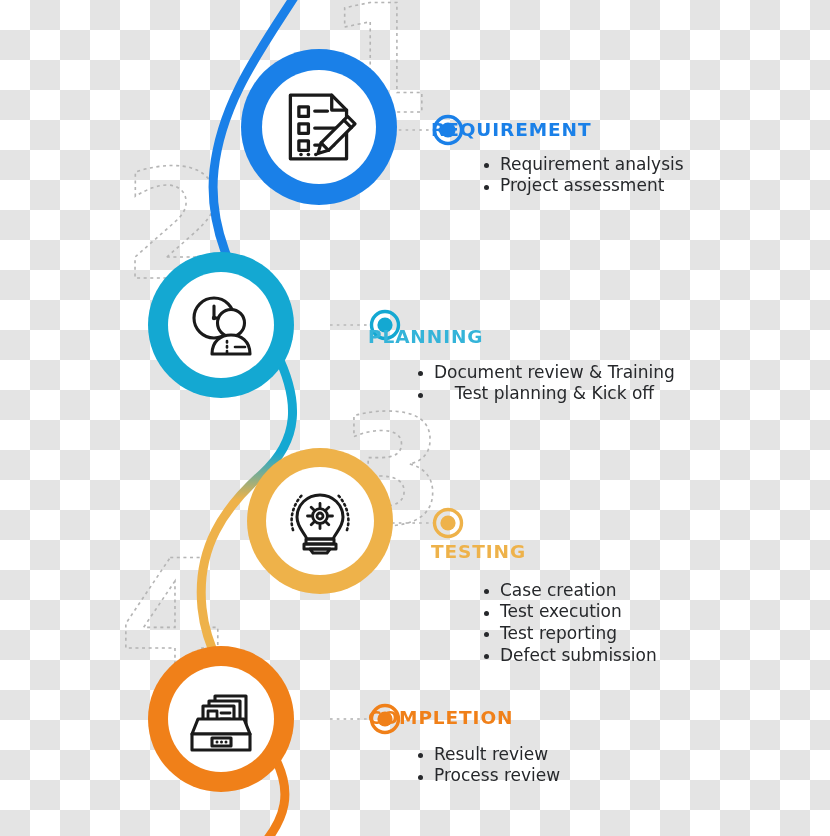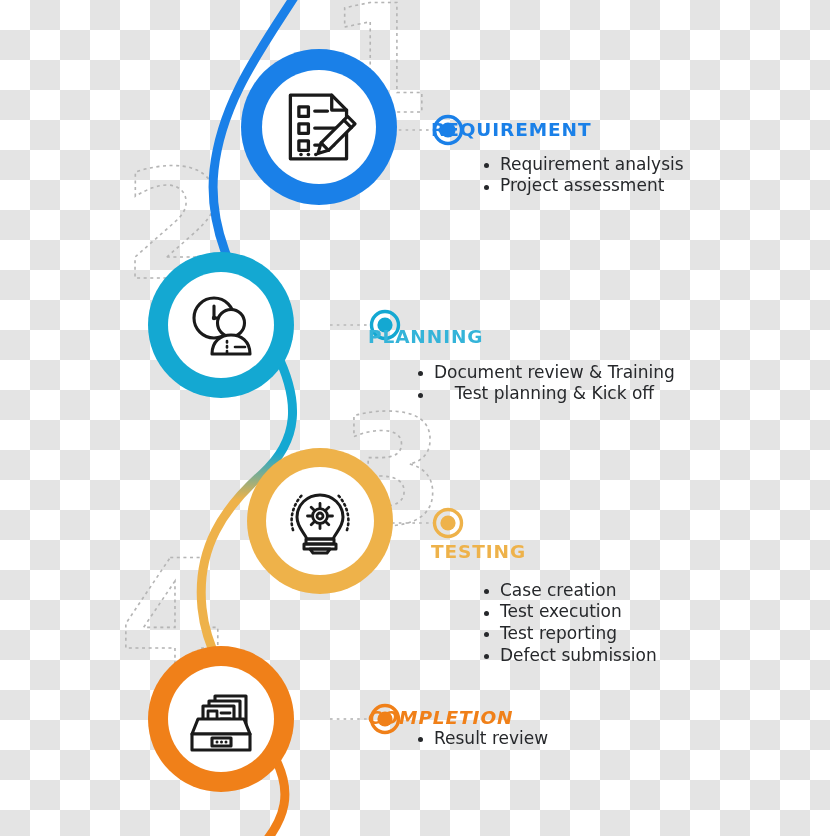--- a/index.html
+++ b/index.html
@@ -87,21 +87,21 @@
   #block-planning { left: 411px; top: 328px; text-align: center; }
   #block-planning .step-head { margin-left: -43px; }
   #block-planning .step-list { margin-top: 15px; margin-left: 6px; }
 
   #block-testing { left: 474px; top: 543px; }
   #block-testing .step-head { margin-left: -43px; }
   #block-testing .step-list { margin-top: 18px; margin-left: 9px; }
 
   #block-completion { left: 411px; top: 709px; }
   #block-completion .step-head { margin-left: -43px; }
-  #block-completion .step-list { margin-left: 6px; }
+  #block-completion .step-list { margin-top: 16px; margin-left: 6px; }
 </style>
 </head>
 <body>
 
 <div id="stage">
   <div id="artboard">
 
     <svg class="layer" viewBox="0 0 830 836" width="830" height="836" xmlns="http://www.w3.org/2000/svg">
       <defs>
         <linearGradient id="ribbonGrad" x1="0" y1="0" x2="0" y2="1">
@@ -282,22 +282,23 @@
         <ul class="step-list">
           <li>Case creation</li>
           <li>Test execution</li>
           <li>Test reporting</li>
           <li>Defect submission</li>
         </ul>
       </div>
 
       <div class="step-block" id="block-completion">
         <div class="step-head">
-          <span class="step-title" style="color:#f08019;font-style:italic;">COMPLETION</span>
+          <span class="step-title" style="color:#f08019;">COMPLETION</span>
         </div>
         <ul class="step-list">
           <li>Result review</li>
+          <li>Process review</li>
         </ul>
       </div>
 
     </div>
   </div>
 </div>
 
 </body></html>

